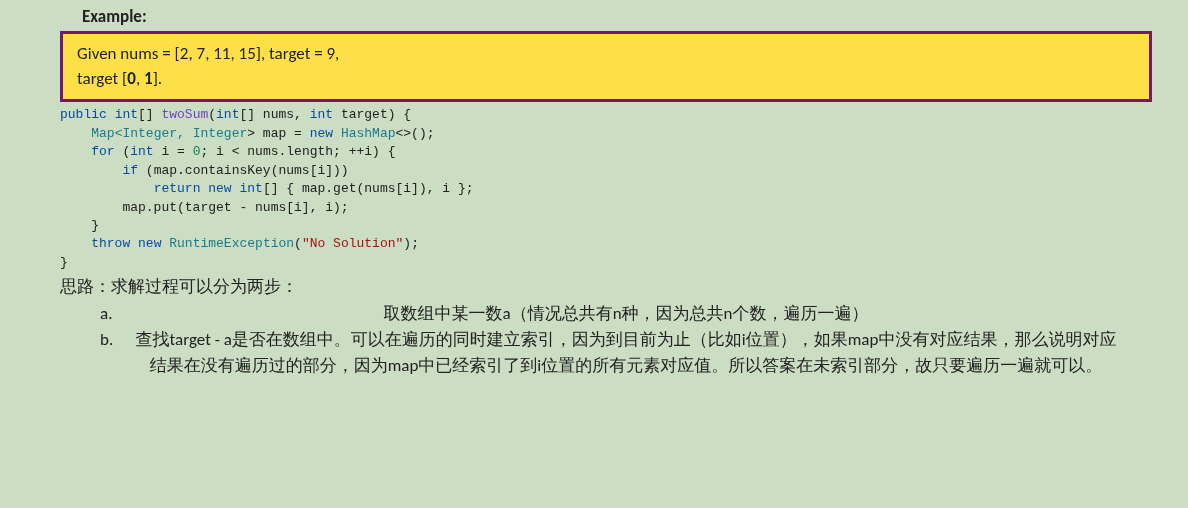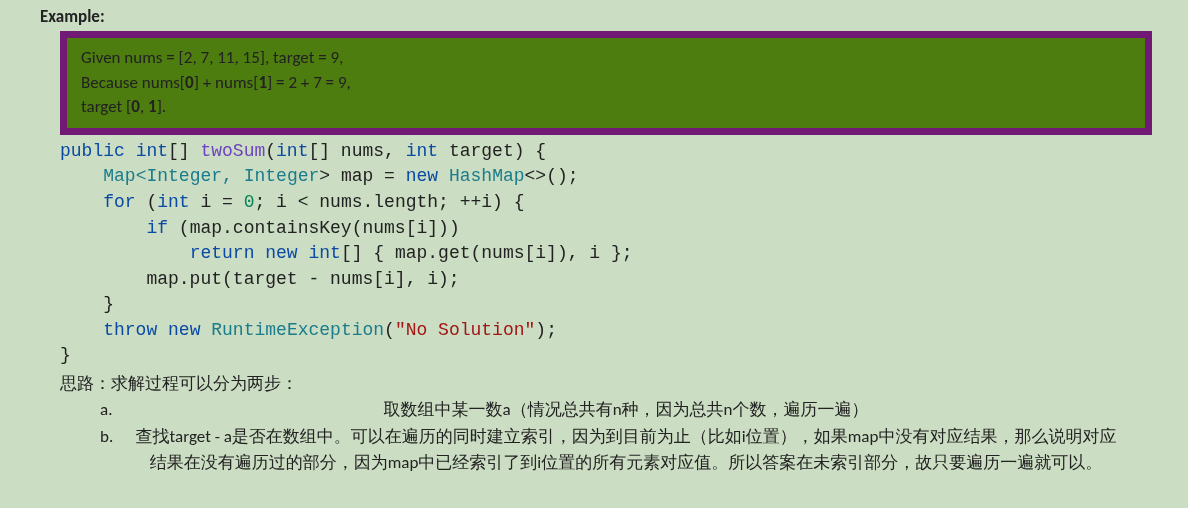--- a/index.html
+++ b/index.html
@@ -12,34 +12,34 @@
   }
   .page {
     width: 1188px;
     height: 508px;
     background: #cbddc2;
     box-sizing: border-box;
     padding: 6px 18px 6px 18px;
   }
   .example-label {
     font-weight: bold;
-    margin-left: 22px;
+    margin-left: 64px;
     margin-bottom: 4px;
   }
   .example-box {
     margin: 2px 18px 4px 42px;
-    border: 7px solid #701a75;
-    background: #4d7c0f;
+    border: 3px solid #701a75;
+    background: #fde047;
     padding: 8px 14px 8px 14px;
     line-height: 1.45;
   }
   .bold { font-weight: bold; }
   .code-block {
     font-family: Consolas, "Courier New", monospace;
-    font-size: 18px;
+    font-size: 13px;
     white-space: pre;
     line-height: 1.42;
     margin: 4px 0 0 42px;
   }
   .tok-keyword { color: #0a4aa5; }
   .tok-type    { color: #1a7c8c; }
   .tok-func    { color: #6f42c1; }
   .tok-num     { color: #098658; }
   .tok-str     { color: #a31515; }
   .tok-default { color: #222; }
@@ -65,23 +65,20 @@
 </head>
 <body>
 
 <div class="page">
 
   <div class="example-label">Example:</div>
 
   <div class="example-box">
     <div>Given nums = [2, 7, 11, 15], target = 9,</div>
     <div>
-      <span>Because nums[</span><span class="bold">0</span><span>] + nums[</span><span class="bold">1</span><span>] = 2 + 7 = 9,</span>
-    </div>
-    <div>
       <span>target [</span><span class="bold">0</span><span>, </span><span class="bold">1</span><span>].</span>
     </div>
   </div>
 
   <div class="code-block"><span class="tok-keyword">public</span><span class="tok-default"> </span><span class="tok-keyword">int</span><span class="tok-default">[] </span><span class="tok-func">twoSum</span><span class="tok-default">(</span><span class="tok-keyword">int</span><span class="tok-default">[] nums, </span><span class="tok-keyword">int</span><span class="tok-default"> target) {</span>
 <span class="tok-default">    </span><span class="tok-type">Map</span><span class="tok-type">&lt;</span><span class="tok-type">Integer</span><span class="tok-type">, </span><span class="tok-type">Integer</span><span class="tok-default">&gt; map = </span><span class="tok-keyword">new</span><span class="tok-default"> </span><span class="tok-type">HashMap</span><span class="tok-default">&lt;&gt;();</span>
 <span class="tok-default">    </span><span class="tok-keyword">for</span><span class="tok-default"> (</span><span class="tok-keyword">int</span><span class="tok-default"> i = </span><span class="tok-num">0</span><span class="tok-default">; i &lt; nums.length; ++i) {</span>
 <span class="tok-default">        </span><span class="tok-keyword">if</span><span class="tok-default"> (map.containsKey(nums[i]))</span>
 <span class="tok-default">            </span><span class="tok-keyword">return</span><span class="tok-default"> </span><span class="tok-keyword">new</span><span class="tok-default"> </span><span class="tok-keyword">int</span><span class="tok-default">[] { map.get(nums[i]), i };</span>
 <span class="tok-default">        map.put(target - nums[i], i);</span>

